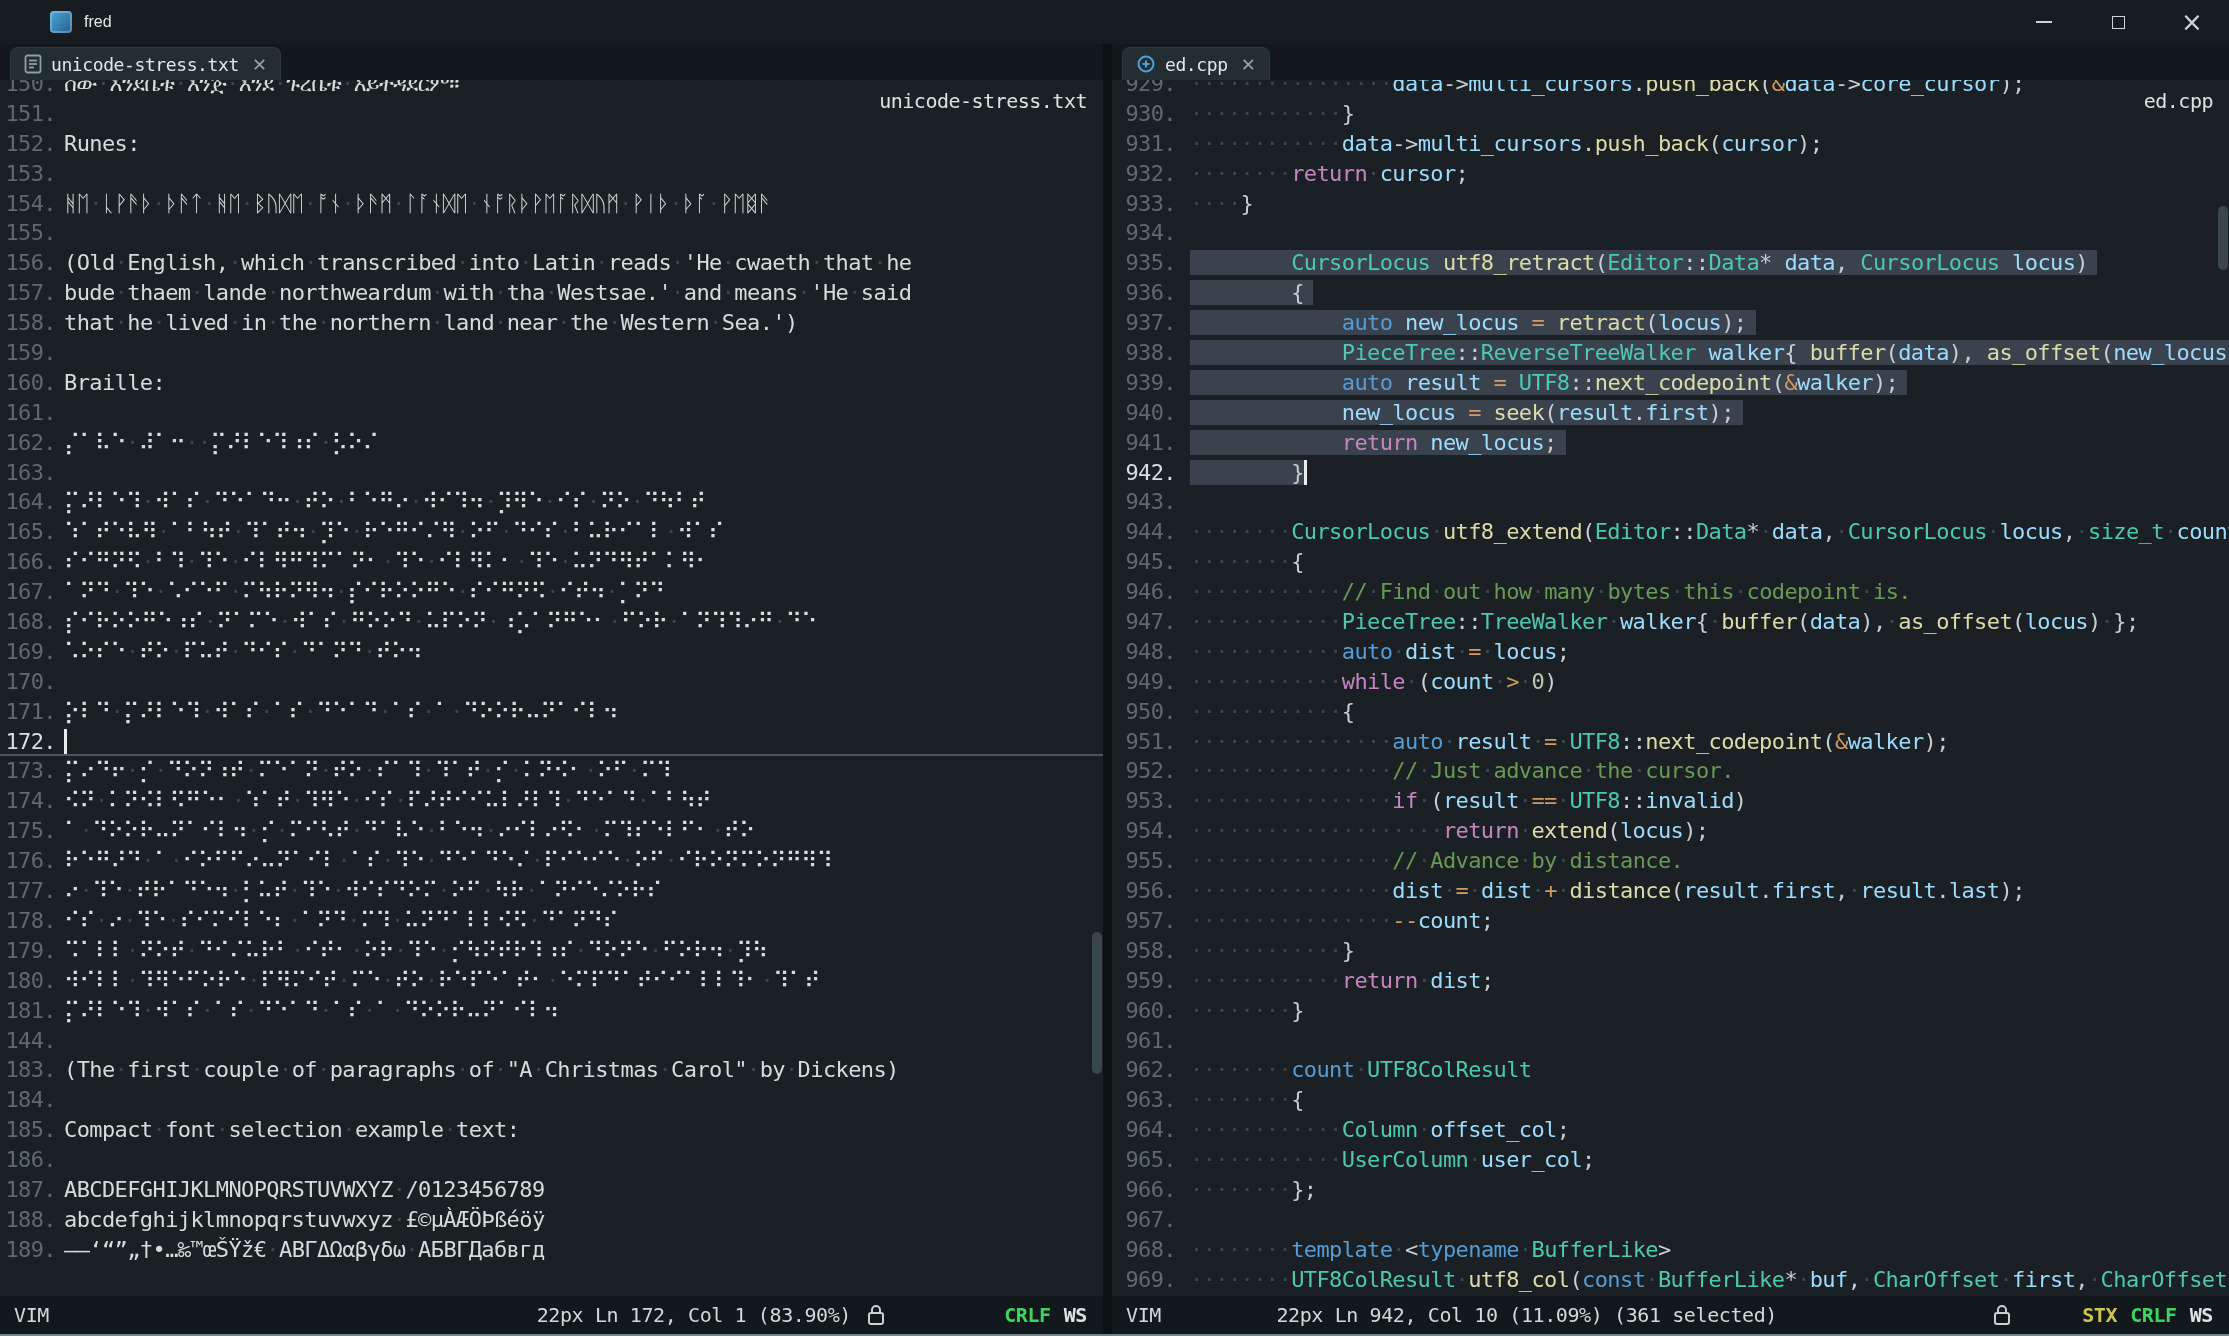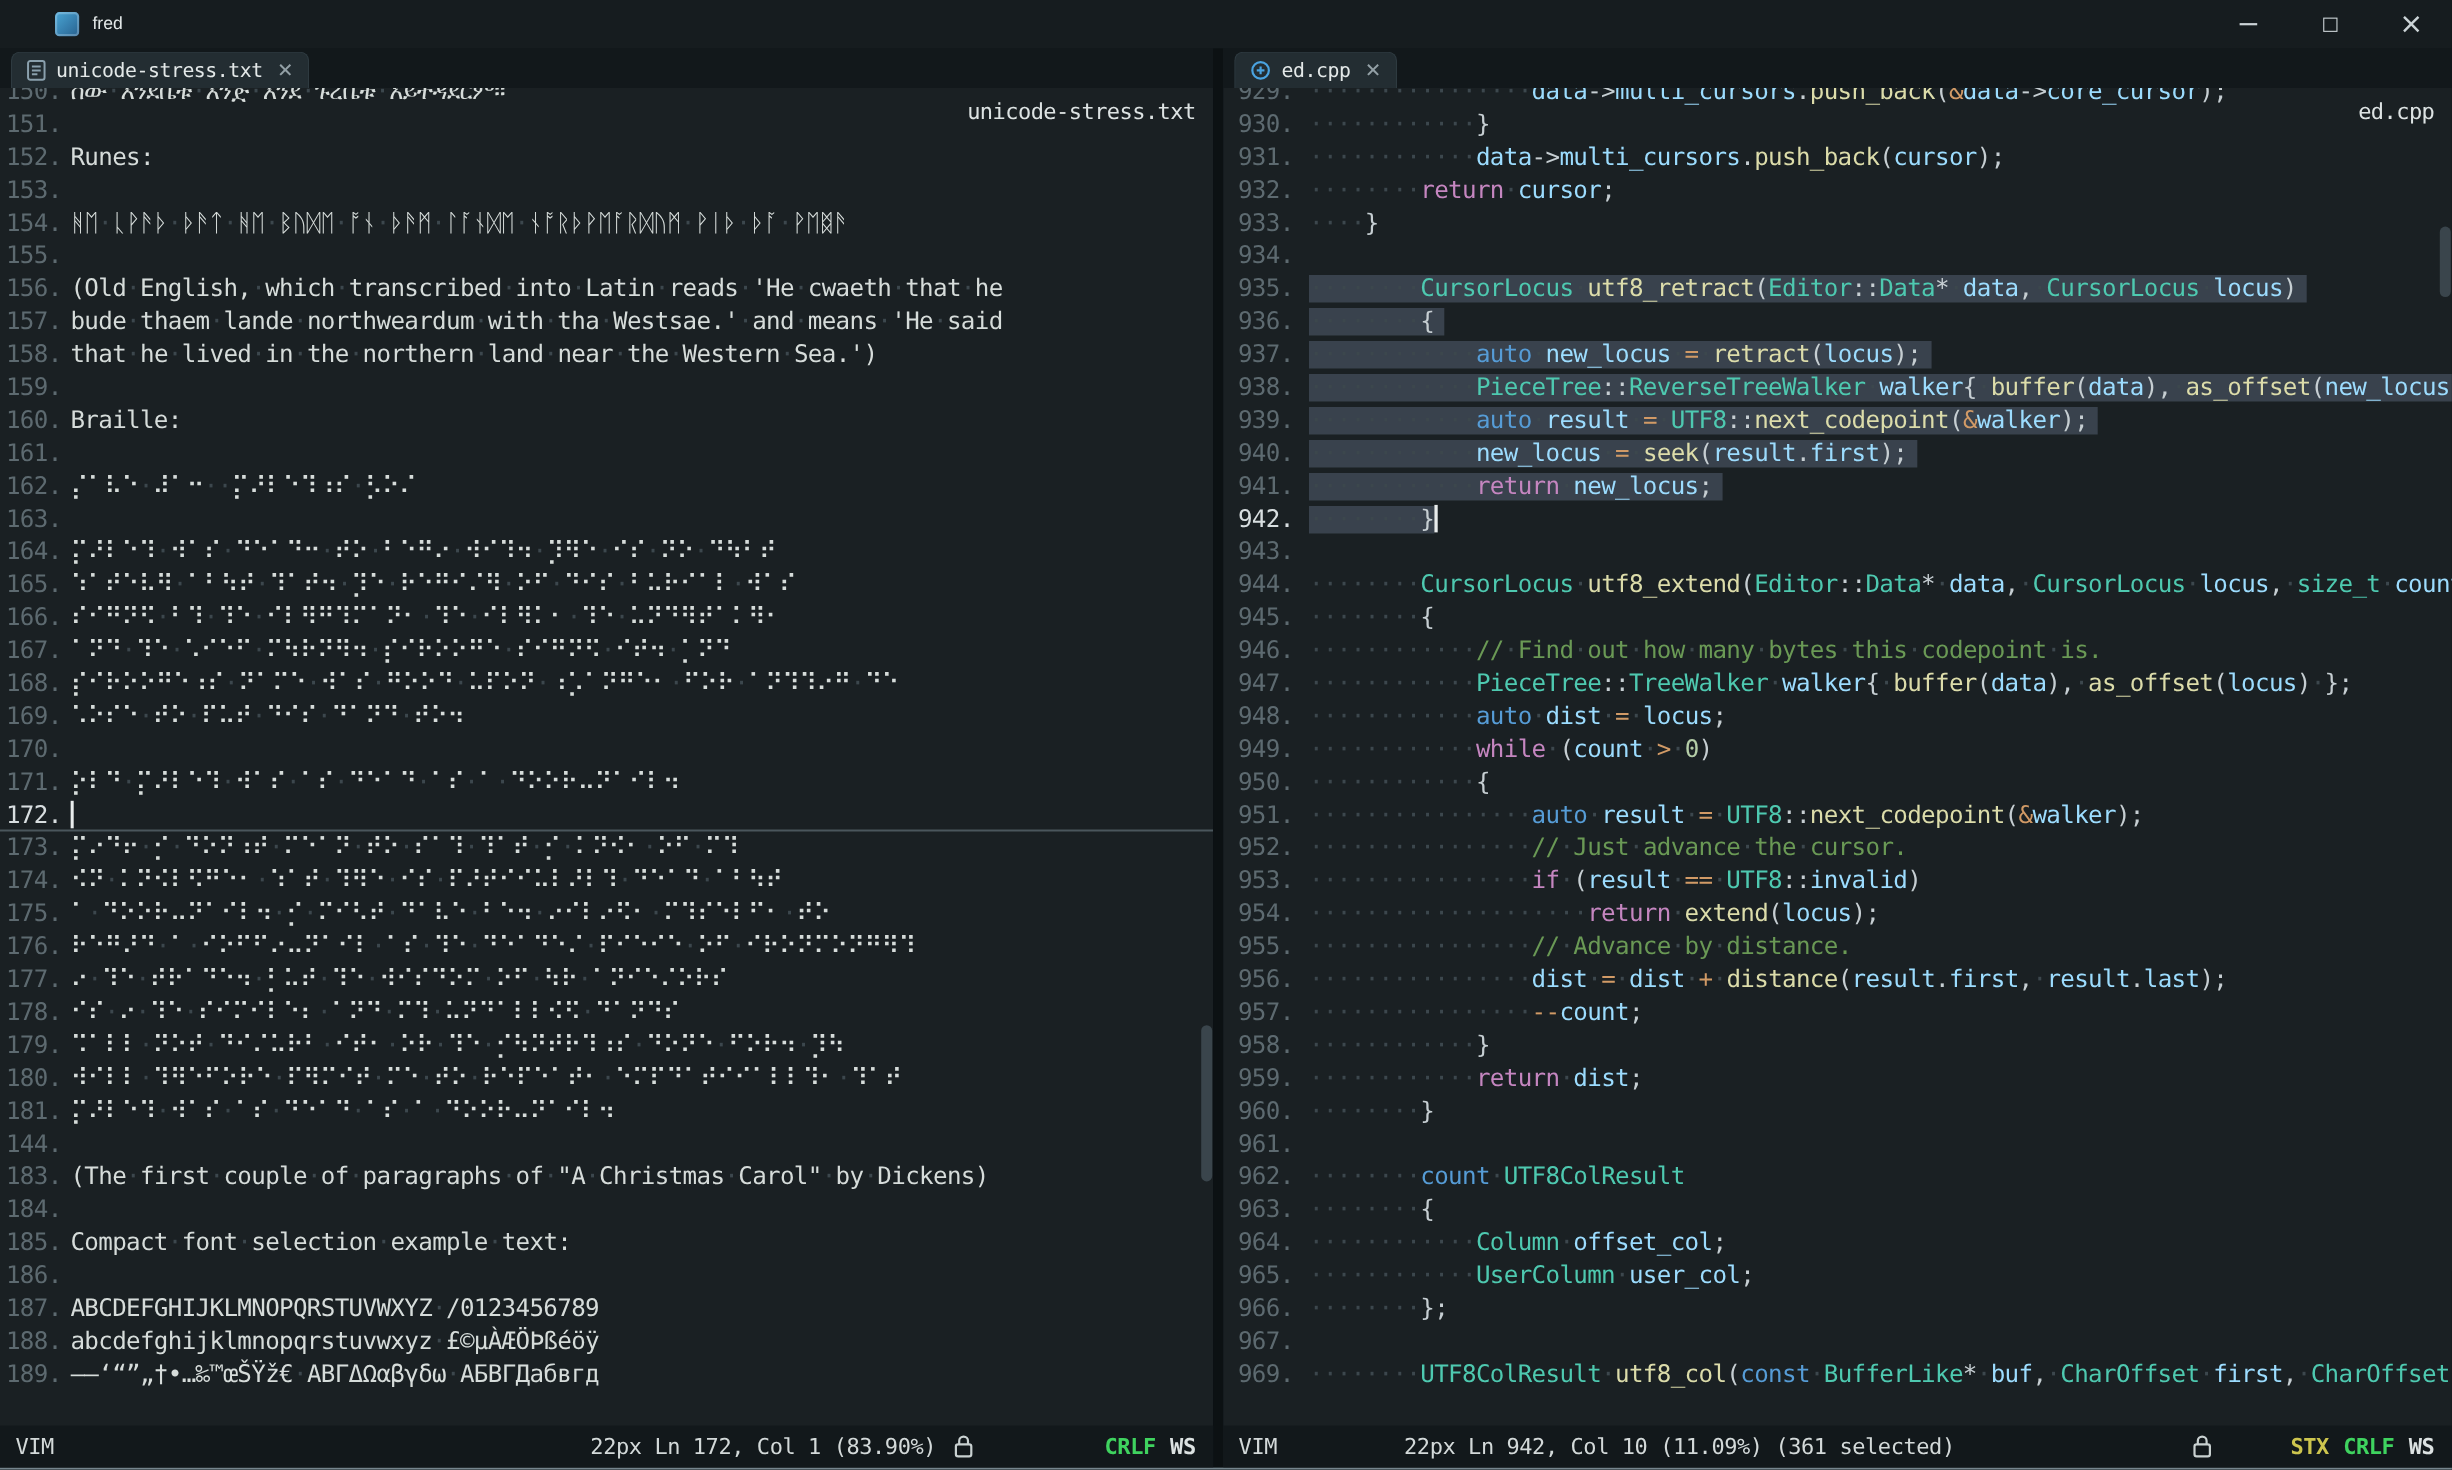--- a/index.html
+++ b/index.html
@@ -229,20 +229,21 @@
             <div class="row"><span class="ln">958.</span><span class="code"><span class="tok-ws">············</span><span class="tok-pun">}</span></span></div>
             <div class="row"><span class="ln">959.</span><span class="code"><span class="tok-ws">············</span><span class="tok-kw">return</span><span class="tok-ws">·</span><span class="tok-var">dist</span><span class="tok-pun">;</span></span></div>
             <div class="row"><span class="ln">960.</span><span class="code"><span class="tok-ws">········</span><span class="tok-pun">}</span></span></div>
             <div class="row"><span class="ln">961.</span><span class="code"></span></div>
             <div class="row"><span class="ln">962.</span><span class="code"><span class="tok-ws">········</span><span class="tok-kw2">count</span><span class="tok-ws">·</span><span class="tok-typ">UTF8ColResult</span></span></div>
             <div class="row"><span class="ln">963.</span><span class="code"><span class="tok-ws">········</span><span class="tok-pun">{</span></span></div>
             <div class="row"><span class="ln">964.</span><span class="code"><span class="tok-ws">············</span><span class="tok-typ">Column</span><span class="tok-ws">·</span><span class="tok-var">offset_col</span><span class="tok-pun">;</span></span></div>
             <div class="row"><span class="ln">965.</span><span class="code"><span class="tok-ws">············</span><span class="tok-typ">UserColumn</span><span class="tok-ws">·</span><span class="tok-var">user_col</span><span class="tok-pun">;</span></span></div>
             <div class="row"><span class="ln">966.</span><span class="code"><span class="tok-ws">········</span><span class="tok-pun">};</span></span></div>
             <div class="row"><span class="ln">967.</span><span class="code"></span></div>
+            <div class="row"><span class="ln">968.</span><span class="code"><span class="tok-ws">········</span><span class="tok-kw2">template</span><span class="tok-ws">·</span><span class="tok-pun">&lt;</span><span class="tok-kw2">typename</span><span class="tok-ws">·</span><span class="tok-typ">BufferLike</span><span class="tok-pun">&gt;</span></span></div>
             <div class="row"><span class="ln">969.</span><span class="code"><span class="tok-ws">········</span><span class="tok-typ">UTF8ColResult</span><span class="tok-ws">·</span><span class="tok-fn">utf8_col</span><span class="tok-pun">(</span><span class="tok-kw2">const</span><span class="tok-ws">·</span><span class="tok-typ">BufferLike</span><span class="tok-pun">*</span><span class="tok-ws">·</span><span class="tok-var">buf</span><span class="tok-pun">,</span><span class="tok-ws">·</span><span class="tok-typ">CharOffset</span><span class="tok-ws">·</span><span class="tok-var">first</span><span class="tok-pun">,</span><span class="tok-ws">·</span><span class="tok-typ">CharOffset</span><span class="tok-ws">·</span></span></div>
           </div>
         <div class="scroll-thumb"></div>
       </div>
       <div class="statusbar">
         <span class="mode">VIM</span>
         <span class="info">22px Ln 942, Col 10 (11.09%) (361 selected)</span>
         <span class="lock">
           <svg width="18" height="22" viewBox="0 0 18 22">
               <rect x="2" y="9" width="14" height="11" rx="2" fill="none" stroke="#c9d1d1" stroke-width="2"></rect>

